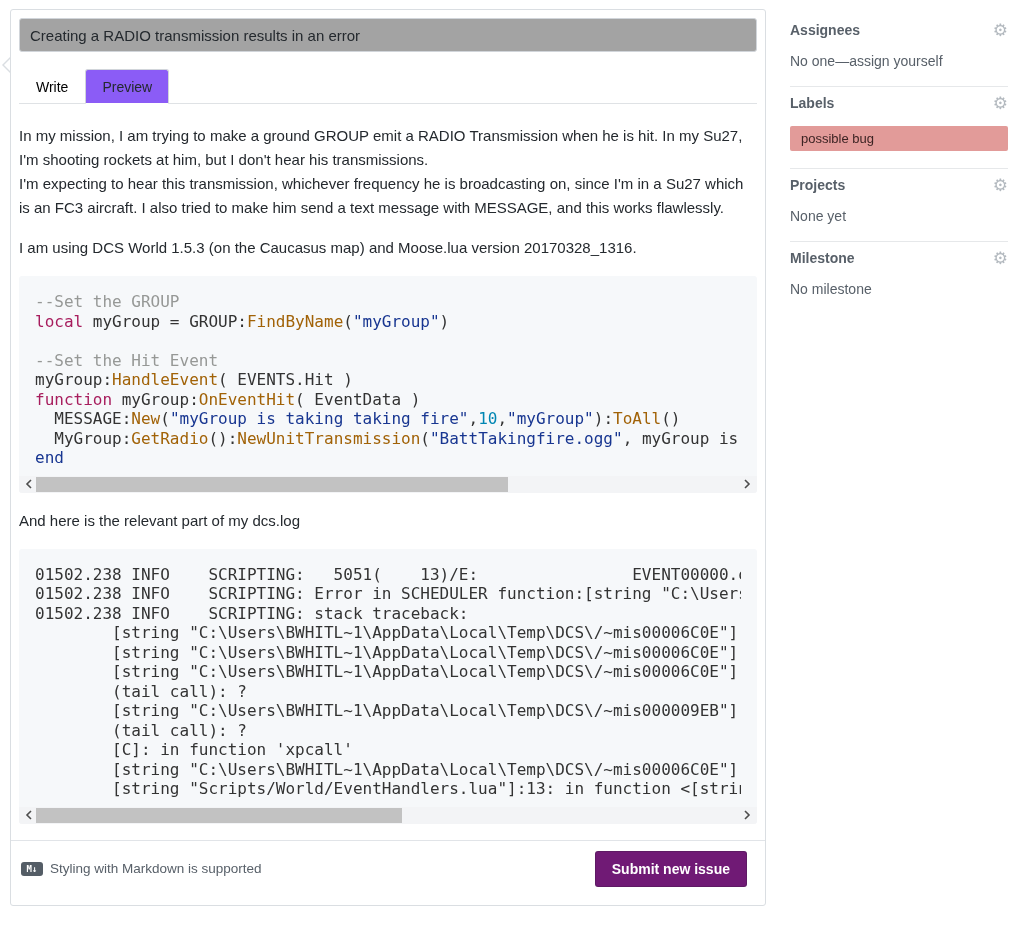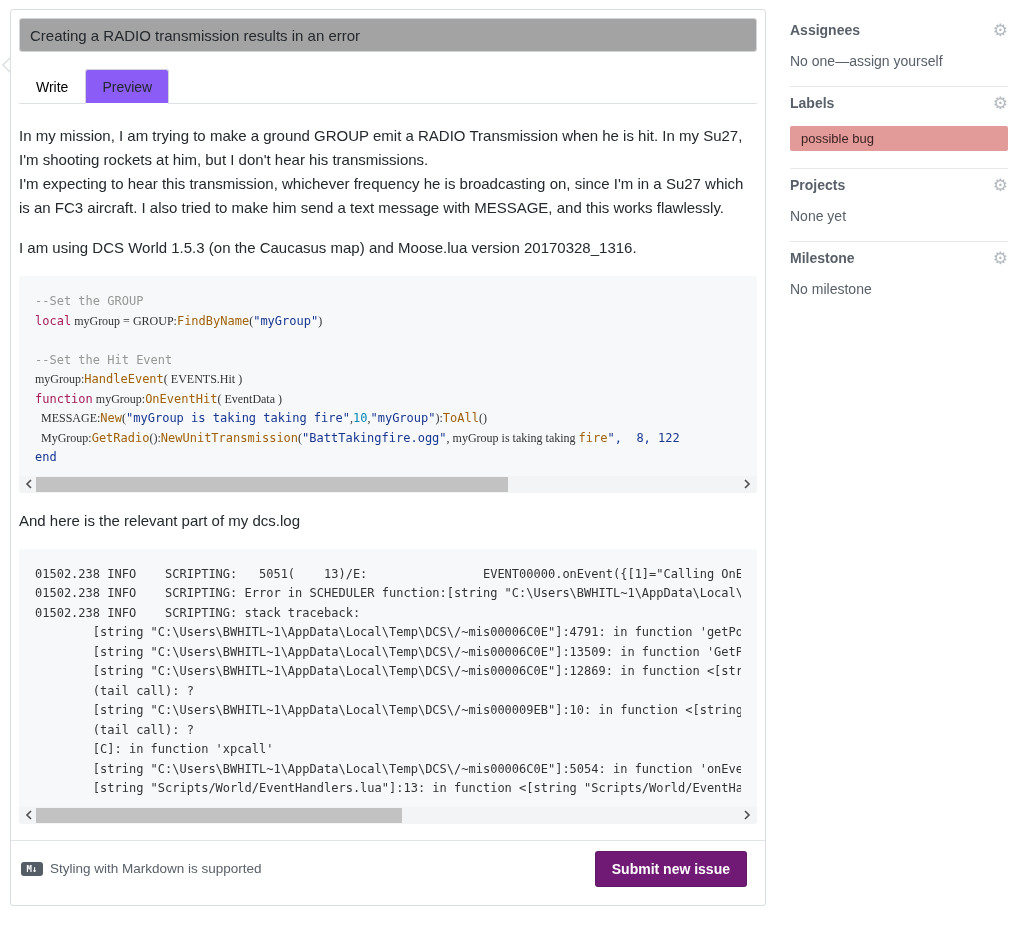--- a/index.html
+++ b/index.html
@@ -23,29 +23,29 @@
   .tab { padding:8px 16px; font-size:14px; color:#000000; line-height:18px;
     cursor:pointer; border:1px solid transparent; border-radius:3px 3px 0 0; }
   .tab.active { color:#24292e; background:#8b5cf6; border-color:#d1d5da;
     border-bottom-color:#fff; margin-bottom:-1px; }
 
   .preview-body { padding-top:20px; font-size:15px; line-height:24px; color:#24292e; }
   .preview-body p { margin-bottom:16px; }
 
   pre.code-block { background:#f6f8fa; border-radius:3px; margin:14px 0 16px 0;
     padding:16px 16px 0 16px; overflow:hidden;
-    font-family:"DejaVu Sans Mono", monospace; font-size:12px; line-height:19.5px; }
+    font-family:"DejaVu Sans Mono", monospace; font-size:16px; line-height:19.5px; }
   .code-line { white-space:pre; overflow:hidden; }
   .tok-c { color:#969896; }  
   .tok-k { color:#a71d5d; }  
   .tok-f { color:#a16207;text-align:right; }  
   .tok-s { color:#183691; }  
   .tok-n { color:#0086b3; }  
   .tok-e { color:#183691; }  
-  .tok-p { color:#333333;font-family:Liberation Serif, serif; }  
+  .tok-p { color:#333333; }  
   .log-line { color:#333333; }
 
   .hscroll { display:flex; align-items:center; height:17px; margin:8px -16px 0 -16px;
     padding:0 3px; background:#f3f4f6; }
   .sb-arrow { width:14px; height:17px; display:flex; align-items:center;
     justify-content:center; cursor:pointer; flex:none; }
   .sb-track { flex:1; height:15px; position:relative; }
   .sb-thumb { position:absolute; left:0; top:0; height:15px; background:#c2c2c2; }
 
   .form-footer { margin:10px -8px 0 -8px; padding:10px 18px 10px 10px;

